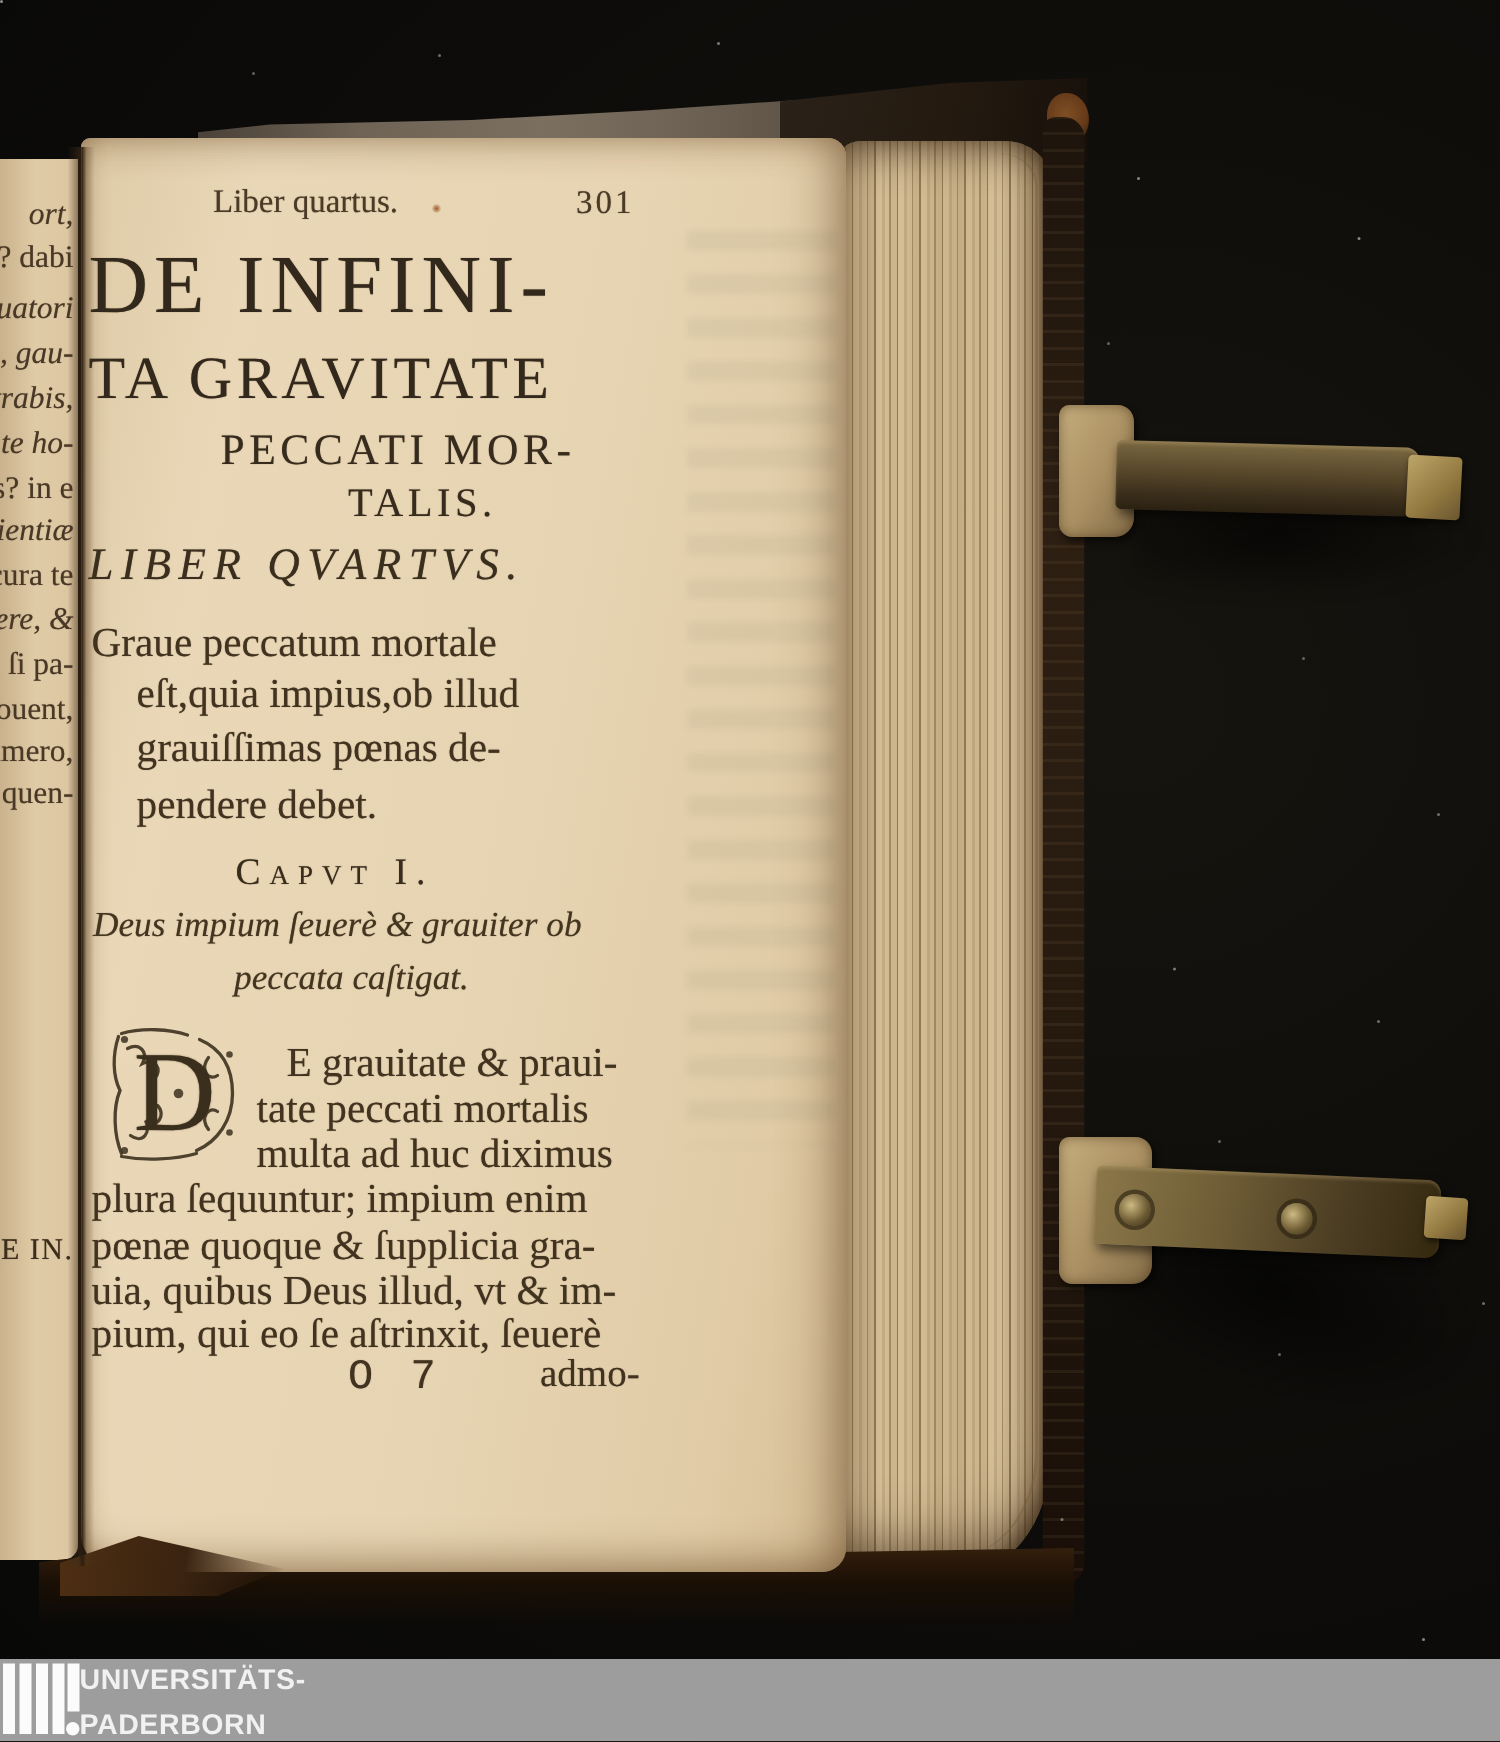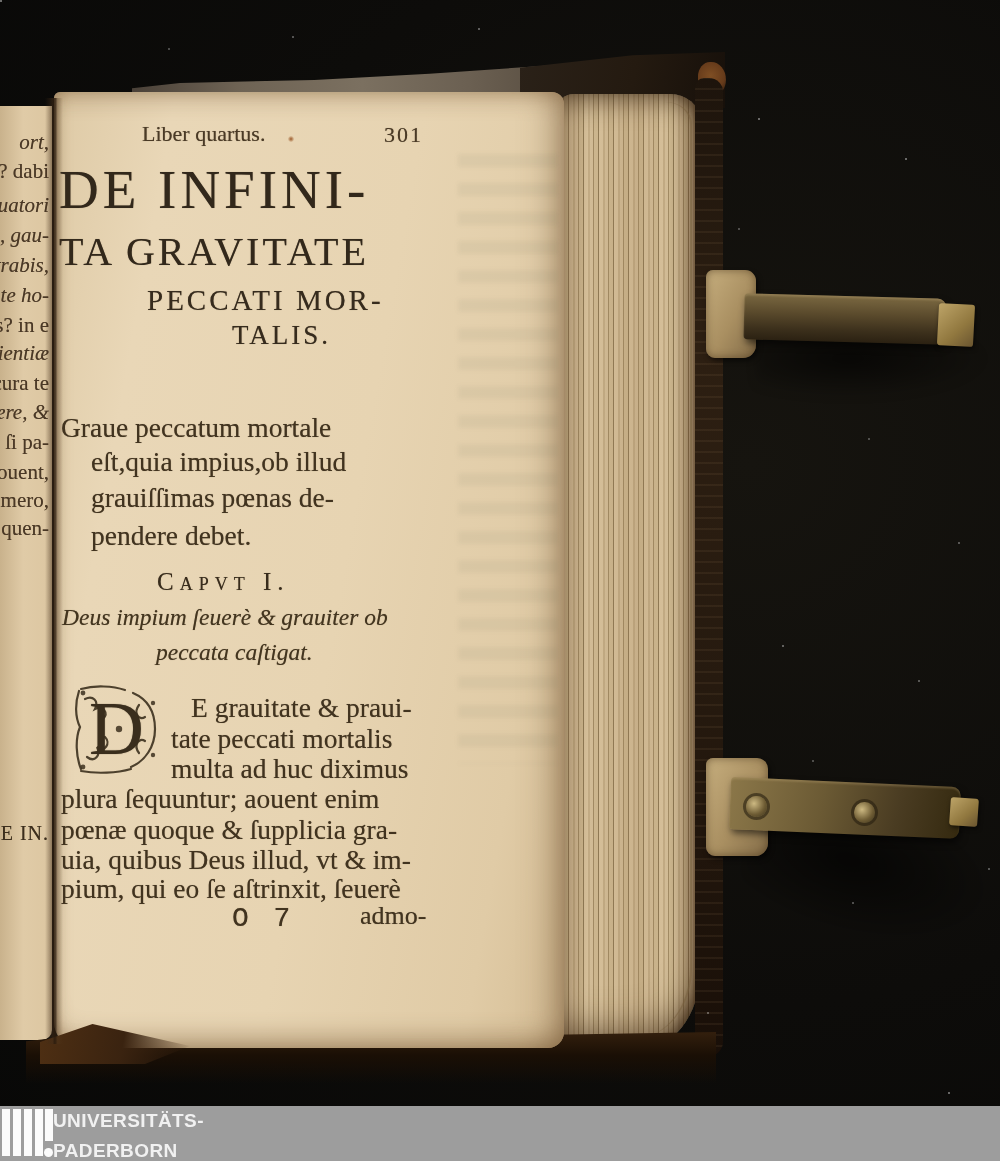--- a/index.html
+++ b/index.html
@@ -175,20 +175,21 @@
     <div class="stain"></div>
 
     <span class="ink running" style="left:88px;top:31px;">Liber quartus.</span>
     <span class="ink pageno" style="left:330px;top:32px;">301</span>
 
     <span class="ink t1" style="left:5px;top:70px;">DE INFINI-</span>
     <span class="ink t2" style="left:5px;top:140px;">TA GRAVITATE</span>
     <span class="ink t3" style="left:93px;top:194px;">PECCATI MOR-</span>
     <span class="ink t4" style="left:178px;top:230px;">TALIS.</span>
 
+    <span class="ink bookhead" style="left:5px;top:270px;">LIBER QVARTVS.</span>
 
     <span class="ink body27" style="left:7px;top:322px;">Graue peccatum mortale</span>
     <span class="ink body27" style="left:37px;top:356px;text-align:right;">eſt,quia impius,ob illud</span>
     <span class="ink body27" style="left:37px;top:392px;">grauiſſimas pœnas de-</span>
     <span class="ink body27" style="left:37px;top:430px;">pendere debet.</span>
 
     <span class="ink caput" style="left:103px;top:477px;">Capvt I.</span>
 
     <span class="ink arg" style="left:8px;top:514px;">Deus impium ſeuerè &amp; grauiter ob</span>
     <span class="ink arg" style="left:102px;top:549px;">peccata caſtigat.</span>
@@ -213,21 +214,21 @@
           <circle cx="46" cy="46" r="3.2"></circle>
         </g>
       </svg>
       <span class="letter">D</span>
     </div>
 
     <span class="ink body27" style="left:117px;top:602px;margin-left:20px;">E grauitate &amp; praui-</span>
     <span class="ink body27" style="left:117px;top:633px;">tate peccati mortalis</span>
     <span class="ink body27" style="left:117px;top:663px;">multa ad huc diximus</span>
 
-    <span class="ink body27" style="left:7px;top:693px;">plura ſequuntur; aouent enim</span>
+    <span class="ink body27" style="left:7px;top:693px;">plura ſequuntur; impium enim</span>
     <span class="ink body27" style="left:7px;top:724px;">pœnæ quoque &amp; ſupplicia gra-</span>
     <span class="ink body27" style="left:7px;top:754px;">uia, quibus Deus illud, vt &amp; im-</span>
     <span class="ink body27" style="left:7px;top:783px;">pium, qui eo ſe aſtrinxit, ſeuerè</span>
 
     <span class="ink sig" style="left:178px;top:813px;">O 7</span>
     <span class="ink catch" style="left:306px;top:811px;">admo-</span>
   </div>
 
   <div class="bottom-shadow"></div>
   <div class="corner-curl"></div>

